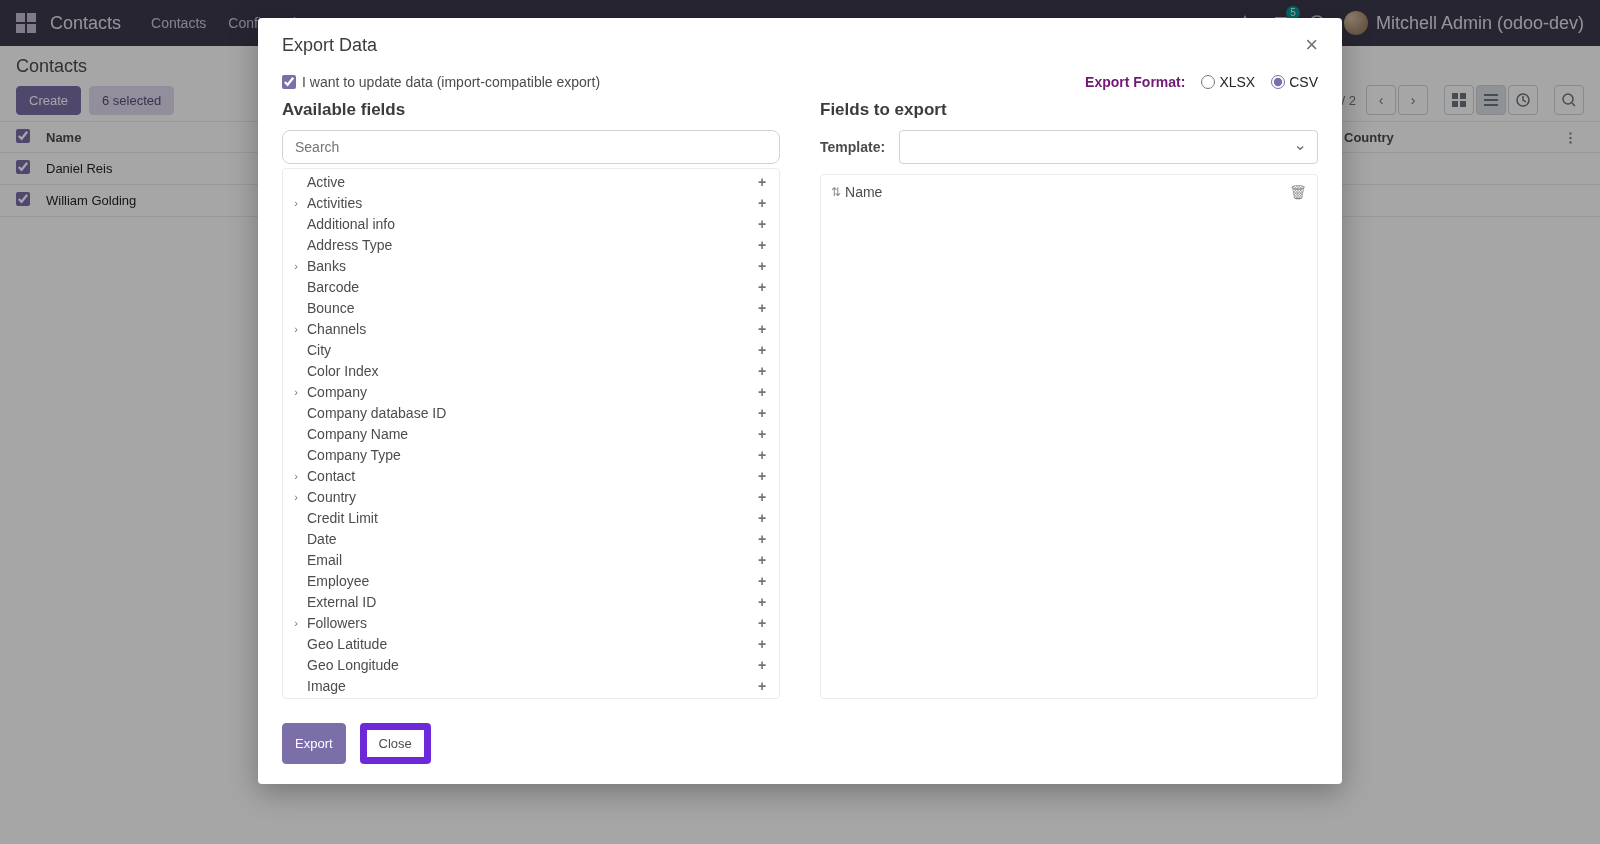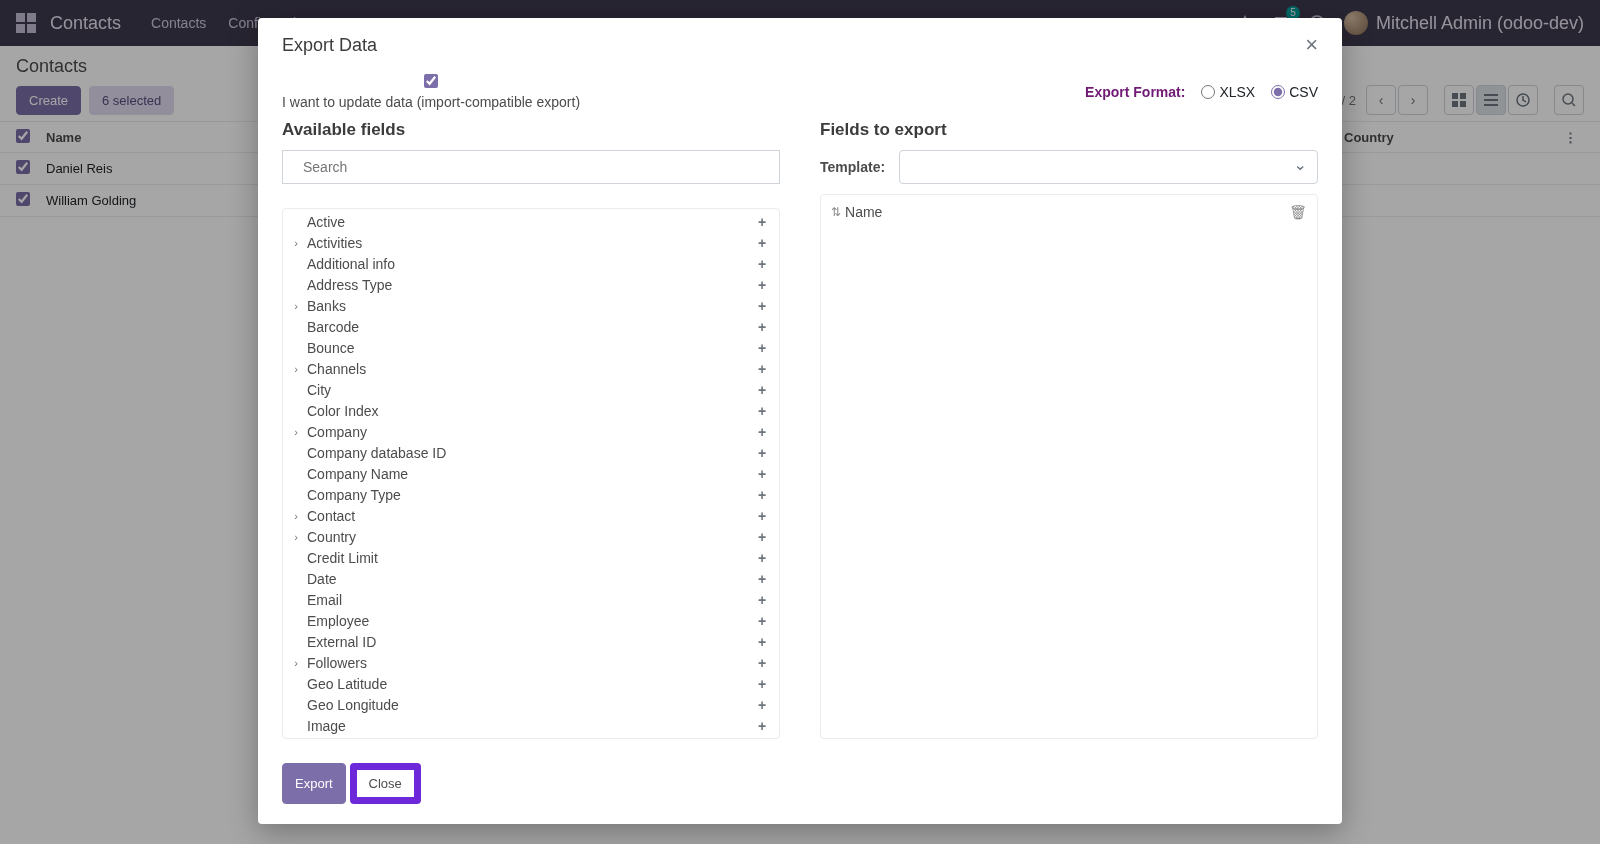--- a/index.html
+++ b/index.html
@@ -40,33 +40,33 @@
 input[type=checkbox] { accent-color: #7c6ea8; width:14px; height:14px;}
 .col-kebab { width: 20px; color:#6c757d; }
 
 
 .overlay { position: absolute; inset: 0; background: rgba(0,0,0,0.35); display: flex; align-items: flex-start; justify-content: center; }
 .modal { background: #fff; width: 1084px; margin-top: 18px; border-radius: 4px; display: flex; flex-direction: column; max-height: 810px; box-shadow: 0 8px 30px rgba(0,0,0,0.3); }
 .modal-header { padding: 16px 24px 12px; display: flex; align-items: center; }
 .modal-title { font-size: 18px; font-weight: 500; color: #3c3c3c; }
 .modal-close { margin-left: auto; font-size: 22px; color: #6c757d; cursor: pointer; line-height: 1; }
 .modal-body { padding: 6px 24px 10px; flex: 1; overflow: hidden; display: flex; flex-direction: column; }
-.modal-footer { padding: 14px 24px 20px; display: flex; gap: 4px; }
+.modal-footer { padding: 14px 24px 20px; display: flex; gap: 14px; }
 
 .top-row { display: flex; align-items: center; margin-bottom: 10px; }
-.chk-label { display:flex; align-items:center; gap:6px; font-size:14px; color:#4c4c4c;flex-direction:column; }
+.chk-label { display:flex; align-items:center; gap:6px; font-size:14px; color:#4c4c4c; }
 .format-group { margin-left: auto; display:flex; align-items:center; gap:16px; font-size:14px; }
 .format-label { font-weight:600; color:#701a75; }
 .radio-wrap { display:flex; align-items:center; gap:4px; }
 input[type=radio] { accent-color: #7c6ea8; width:14px; height:14px; }
 
 .columns { display: flex; gap: 40px; flex: 1; min-height: 0; }
 .col-left, .col-right { flex: 1; display: flex; flex-direction: column; min-height:0;}
 .section-title { font-size: 17px; font-weight: 600; color: #3c3c3c; margin-bottom: 10px; }
-.search-box { border: 1px solid #ced4da; border-radius: 0; height: 34px; padding: 0 20px; font-size: 14px; color: #6c757d; margin-bottom: 24px; }
+.search-box { border: 1px solid #ced4da; border-radius: 8px; height: 34px; padding: 0 12px; font-size: 14px; color: #6c757d; margin-bottom: 4px; }
 .search-box input { border: none; outline: none; width: 100%; height: 100%; font-size: 14px; }
 .tree-wrap { border: 1px solid #e9ecef; border-radius: 4px; flex: 1; overflow-y: scroll; padding: 2px 2px; min-height: 0; height: 520px;}
 .tree-item { display: flex; align-items: center; height: 21px; padding: 0 8px 0 4px; font-size: 14px; color: #4c4c4c; }
 .tree-item .expander { width: 14px; text-align: center; color: #6c757d; font-size: 11px; }
 .tree-item .label { flex: 1; padding-left: 4px; }
 .tree-item .plus { color: #6c757d; font-weight: bold; width: 14px; text-align:center; }
 .tree-wrap::-webkit-scrollbar { width: 12px; }
 .tree-wrap::-webkit-scrollbar-thumb { background: #c0c0c0; border-radius: 6px; }
 .tree-wrap::-webkit-scrollbar-track { background: #f1f1f1; }
 

